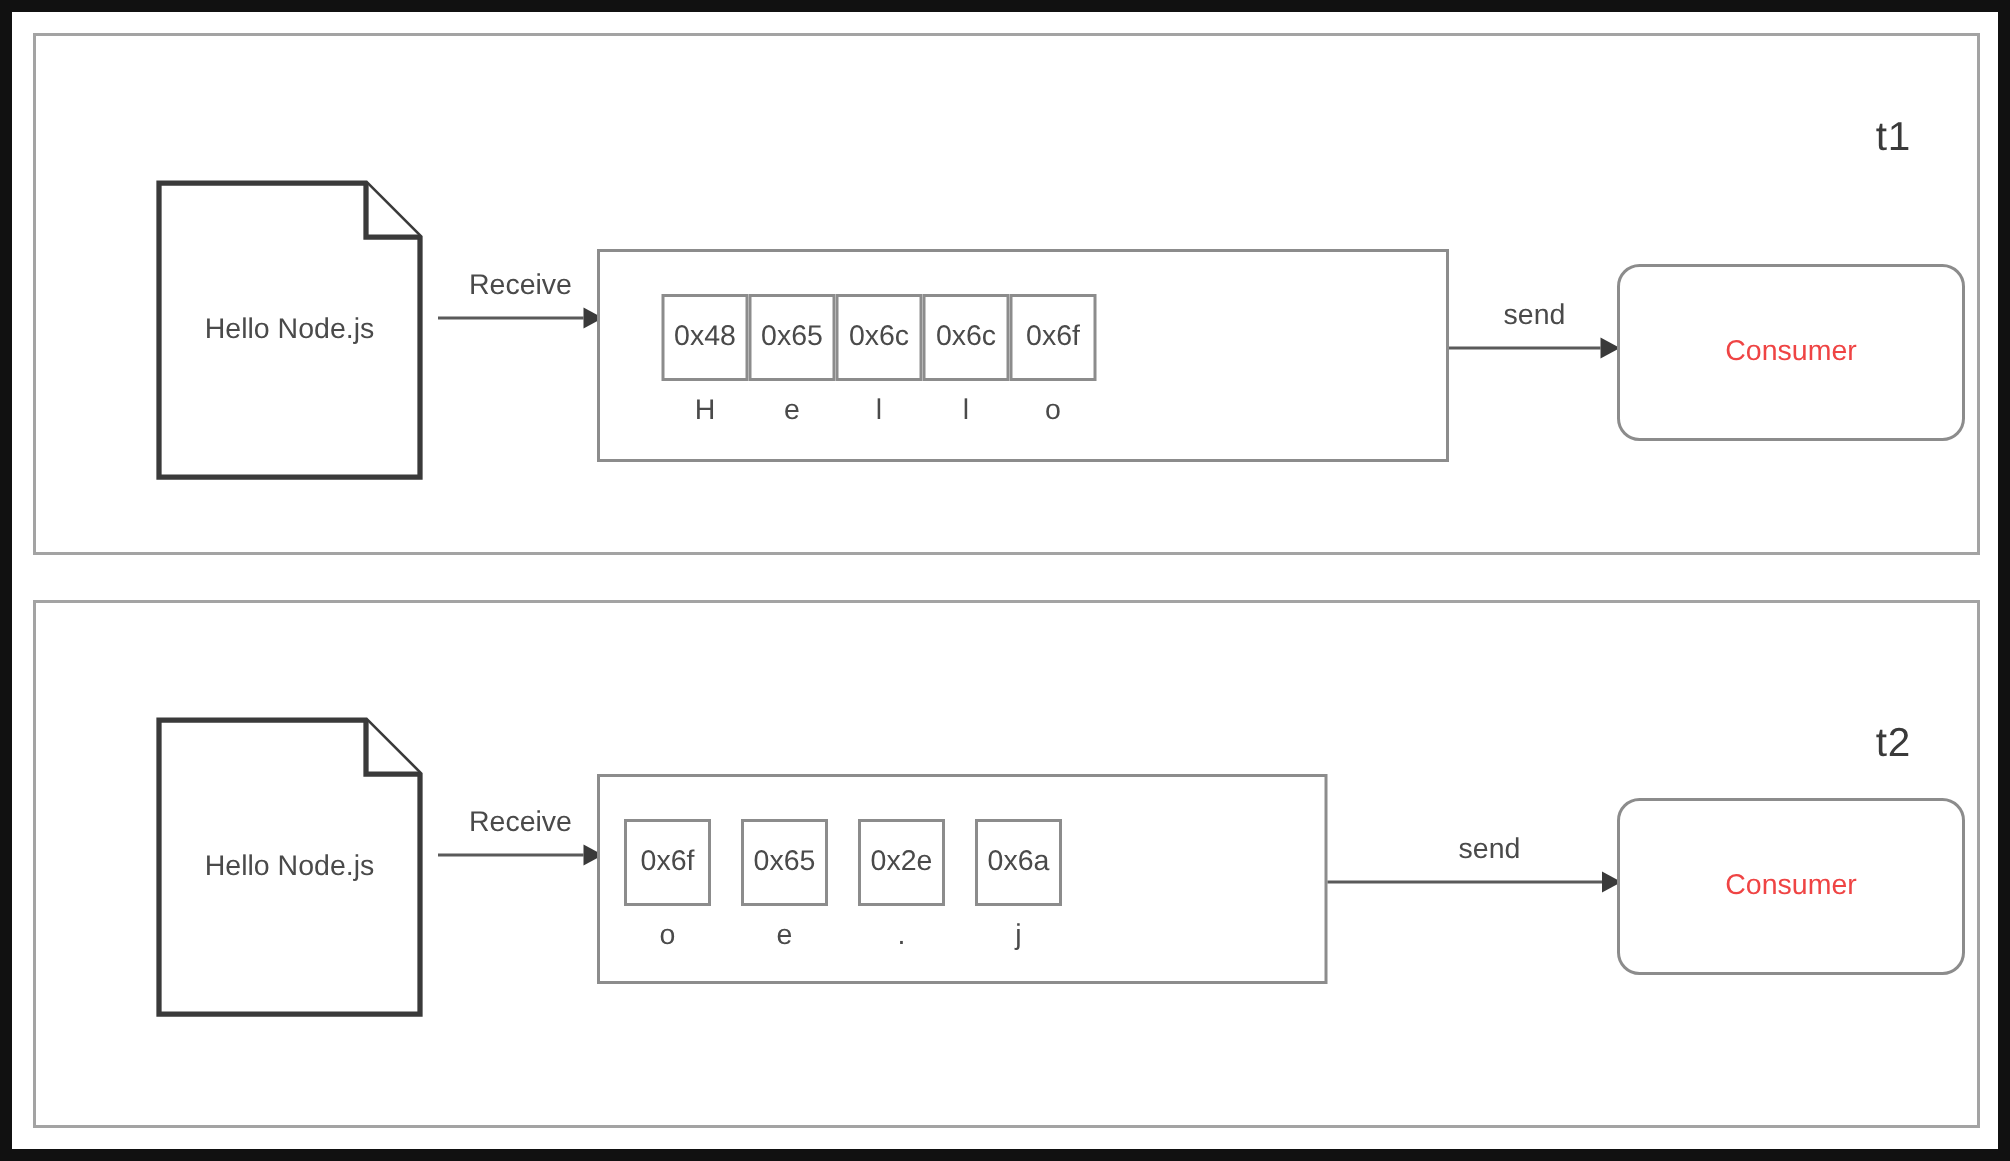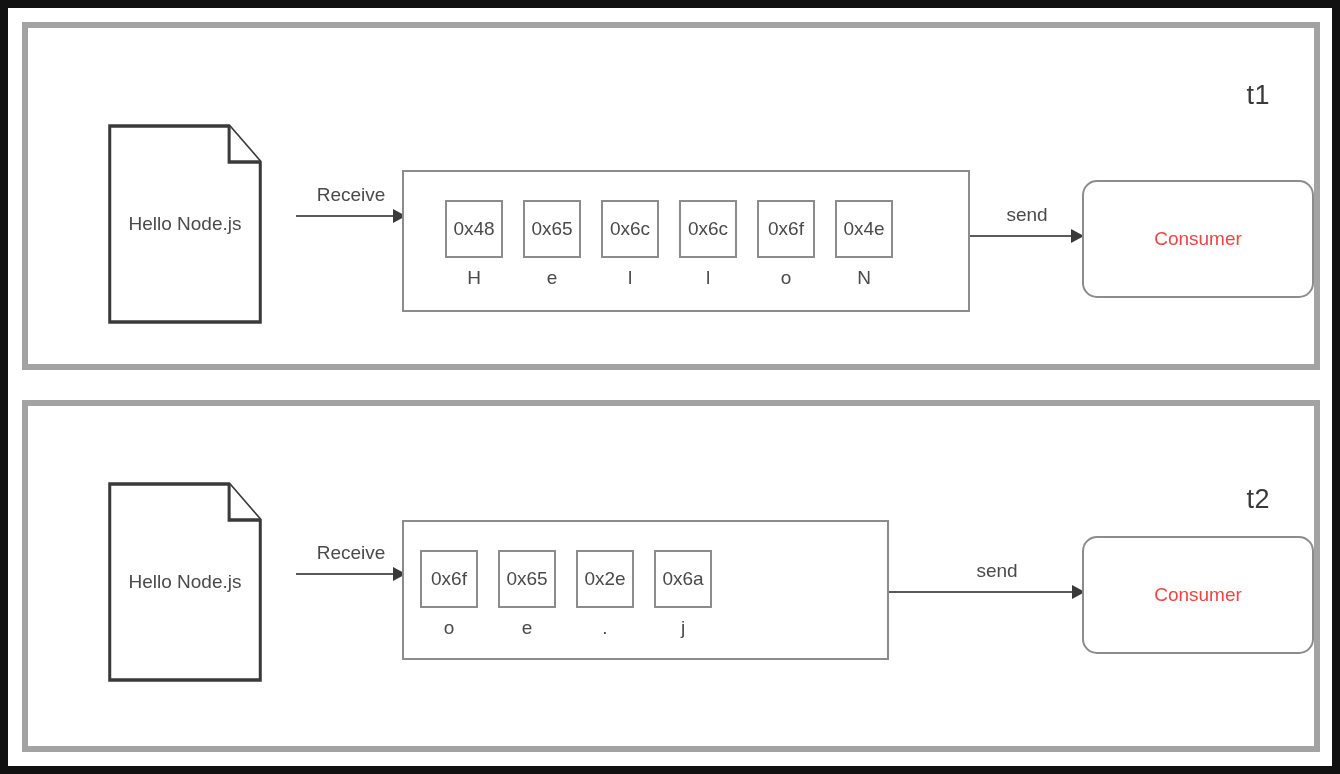--- a/index.html
+++ b/index.html
@@ -15,40 +15,40 @@
     width: 1340px;
     height: 774px;
     background: #ffffff;
     box-sizing: border-box;
     border: 8px solid #111111;
     overflow: hidden;
   }
   .panel {
     position: absolute;
     background: #ffffff;
-    border: 6px solid #a3a3a3;
+    border: 2px solid #a3a3a3;
     box-sizing: border-box;
   }
   #panel-t1 { left: 14px; top: 14px; width: 1298px; height: 348px; }
   #panel-t2 { left: 14px; top: 392px; width: 1298px; height: 352px; }
 
   .panel-label {
     position: absolute;
     right: 44px;
     top: 52px;
     font-size: 27px;
     color: #3a3a3a;
     letter-spacing: 0.5px;
   }
   #panel-t2 .panel-label { top: 50px; margin-top: 28px; }
 
   
   .doc {
     position: absolute;
-    width: 154px;
+    width: 178px;
     height: 200px;
   }
   .doc svg { display: block; width: 100%; height: 100%; overflow: visible; }
   .doc-label {
     position: absolute;
     left: 0;
     top: 50%;
     width: 100%;
     transform: translateY(-50%);
     text-align: center;
@@ -156,44 +156,40 @@
       <div class="doc-label">Hello Node.js</div>
     </div>
 
     <div class="arrow" style="left:268px; top:178px; width:110px;">
       <div class="line" style="width:97px;"></div>
       <div class="head" style="left:97px;"></div>
       <div class="arrow-label">Receive</div>
     </div>
 
     <div class="buffer" style="left:374px; top:142px; width:568px; height:142px;">
-      <div class="bytes-row" id="bytes-t1" style="left:16px; top:28px; gap:20px;padding-left:25px;">
+      <div class="bytes-row" id="bytes-t1" style="left:16px; top:28px; padding-left:25px;">
           <div class="byte-cell">
             <div class="byte-box">0x48</div>
             <div class="byte-char">H</div>
           </div>
           <div class="byte-cell">
             <div class="byte-box">0x65</div>
             <div class="byte-char">e</div>
           </div>
           <div class="byte-cell">
             <div class="byte-box">0x6c</div>
             <div class="byte-char">l</div>
           </div>
           <div class="byte-cell">
             <div class="byte-box">0x6c</div>
             <div class="byte-char">l</div>
           </div>
           <div class="byte-cell">
             <div class="byte-box">0x6f</div>
             <div class="byte-char">o</div>
-          </div>
-          <div class="byte-cell">
-            <div class="byte-box">0x4e</div>
-            <div class="byte-char">N</div>
           </div>
         </div>
     </div>
 
     <div class="arrow" style="left:942px; top:198px; width:114px;">
       <div class="line" style="width:101px;"></div>
       <div class="head" style="left:101px;"></div>
       <div class="arrow-label">send</div>
     </div>
 

